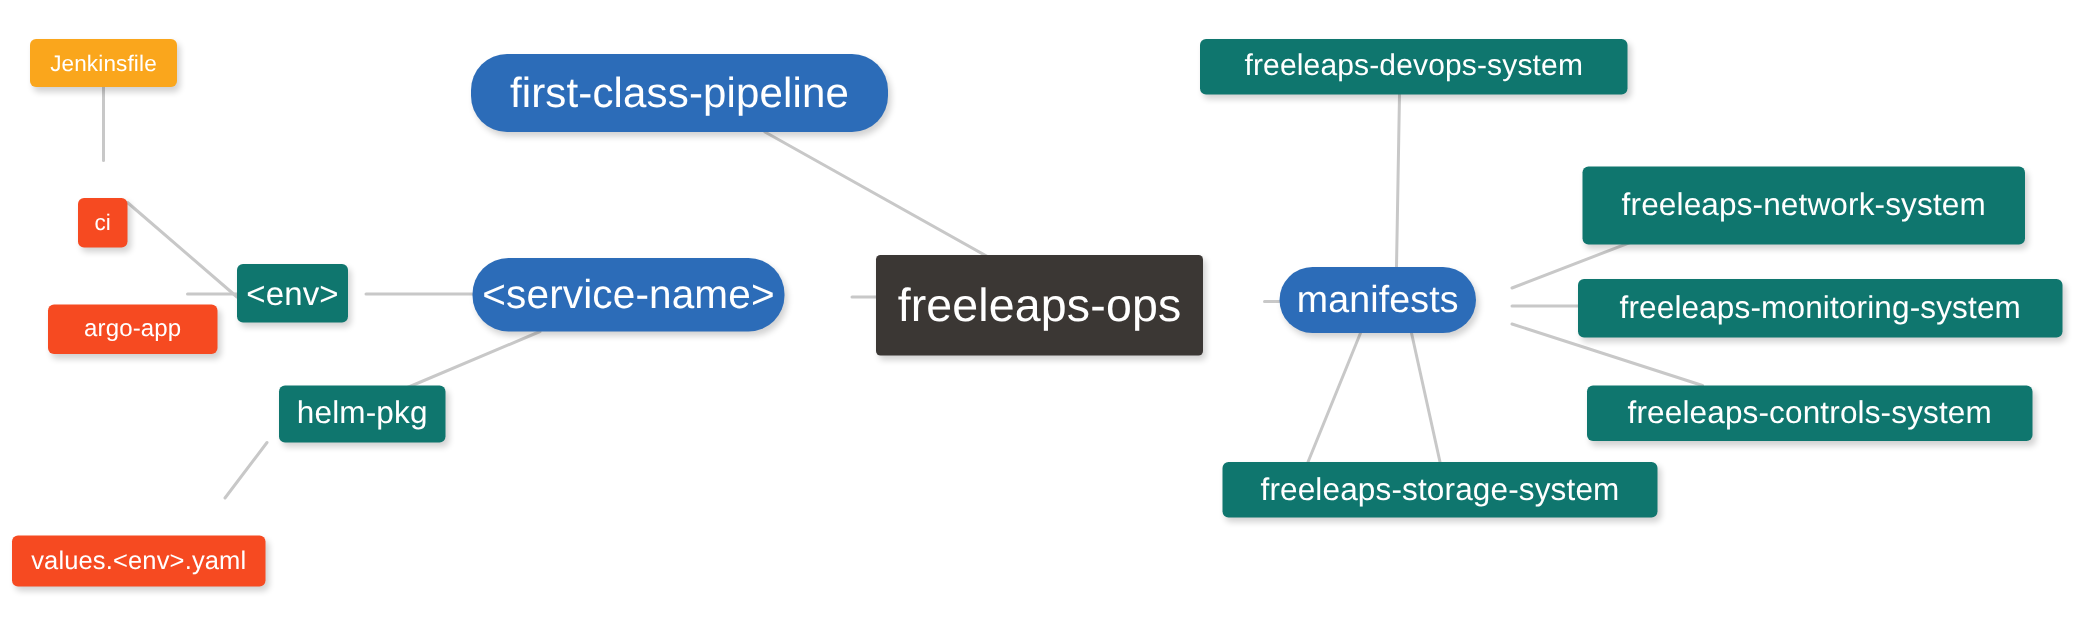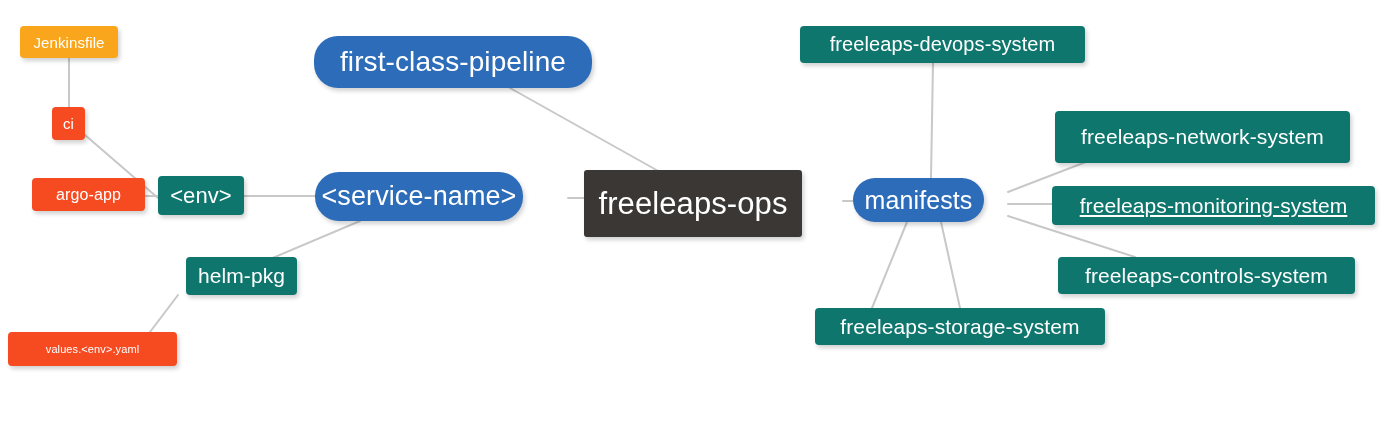--- a/index.html
+++ b/index.html
@@ -37,21 +37,21 @@
     letter-spacing: 0.1px;
     user-select: none;
   }
   .node-root {
     background: #3b3734;
     border-radius: 3px;
     font-size: 31px;
   }
   .node-blue  { background: #2c6cb8; border-radius: 24px; }
   .node-green { background: #0f766e; }
-  .node-red   { background: #f64a21; }
+  .node-red   { background: #f64a21; margin-top: 25px; }
   .node-orange{ background: #faa61c; }
 </style>
 </head>
 <body>
 
 <div id="canvas">
   <svg id="edges" viewBox="0 0 1390 421" xmlns="http://www.w3.org/2000/svg">
       <path d="M 69,58 L 69,107" stroke="#c8c8c8" stroke-width="2" fill="none" stroke-linecap="round"></path>
       <path d="M 85,135 L 158,198" stroke="#c8c8c8" stroke-width="2" fill="none" stroke-linecap="round"></path>
       <path d="M 125,196 L 158,196" stroke="#c8c8c8" stroke-width="2" fill="none" stroke-linecap="round"></path>
@@ -65,26 +65,26 @@
       <path d="M 1008,192 L 1117,150" stroke="#c8c8c8" stroke-width="2" fill="none" stroke-linecap="round"></path>
       <path d="M 1008,204 L 1052,204" stroke="#c8c8c8" stroke-width="2" fill="none" stroke-linecap="round"></path>
       <path d="M 1008,216 L 1135,257" stroke="#c8c8c8" stroke-width="2" fill="none" stroke-linecap="round"></path>
       <path d="M 941,222 L 960,308" stroke="#c8c8c8" stroke-width="2" fill="none" stroke-linecap="round"></path>
       <path d="M 907,222 L 872,308" stroke="#c8c8c8" stroke-width="2" fill="none" stroke-linecap="round"></path>
     </svg>
   <div id="node-layer">
       <div class="node node-orange" style="left: 20px; top: 26px; width: 98px; height: 32px; font-size: 15px; text-align: right;">Jenkinsfile</div>
       <div class="node node-red" style="left: 52px; top: 107px; width: 33px; height: 33px; font-size: 15px;">ci</div>
       <div class="node node-red" style="left: 32px; top: 178px; width: 113px; height: 33px; font-size: 16px;">argo-app</div>
-      <div class="node node-green" style="left: 158px; top: 176px; width: 86px; height: 39px; font-size: 22px;">&lt;env&gt;</div>
+      <div class="node node-green" style="left: 158px; top: 176px; width: 74px; height: 39px; font-size: 22px;">&lt;env&gt;</div>
       <div class="node node-green" style="left: 152px; top: 257px; width: 111px; height: 38px; font-size: 21px; margin-left: 34px;">helm-pkg</div>
-      <div class="node node-red" style="left: 8px; top: 332px; width: 169px; height: 34px; font-size: 11px;">values.&lt;env&gt;.yaml</div>
+      <div class="node node-red" style="left: 8px; top: 332px; width: 169px; height: 34px; font-size: 17px;">values.&lt;env&gt;.yaml</div>
       <div class="node node-blue" style="left: 314px; top: 36px; width: 278px; height: 52px; font-size: 28px;">first-class-pipeline</div>
       <div class="node node-blue" style="left: 315px; top: 172px; width: 208px; height: 49px; font-size: 27px;">&lt;service-name&gt;</div>
       <div class="node node-root" style="left: 584px; top: 170px; width: 218px; height: 67px; font-size: 31px;">freeleaps-ops</div>
       <div class="node node-blue" style="left: 853px; top: 178px; width: 131px; height: 44px; font-size: 25px;">manifests</div>
       <div class="node node-green" style="left: 800px; top: 26px; width: 285px; height: 37px; font-size: 20px;">freeleaps-devops-system</div>
       <div class="node node-green" style="left: 1055px; top: 111px; width: 295px; height: 52px; font-size: 21px;">freeleaps-network-system</div>
-      <div class="node node-green" style="left: 1052px; top: 186px; width: 323px; height: 39px; font-size: 21px; text-decoration: underline;">freeleaps-monitoring-system</div>
+      <div class="node node-green" style="left: 1052px; top: 186px; width: 323px; height: 39px; font-size: 21px;">freeleaps-monitoring-system</div>
       <div class="node node-green" style="left: 1058px; top: 257px; width: 297px; height: 37px; font-size: 21px;">freeleaps-controls-system</div>
       <div class="node node-green" style="left: 815px; top: 308px; width: 290px; height: 37px; font-size: 21px;">freeleaps-storage-system</div>
     </div>
 </div>
 
 </body></html>

